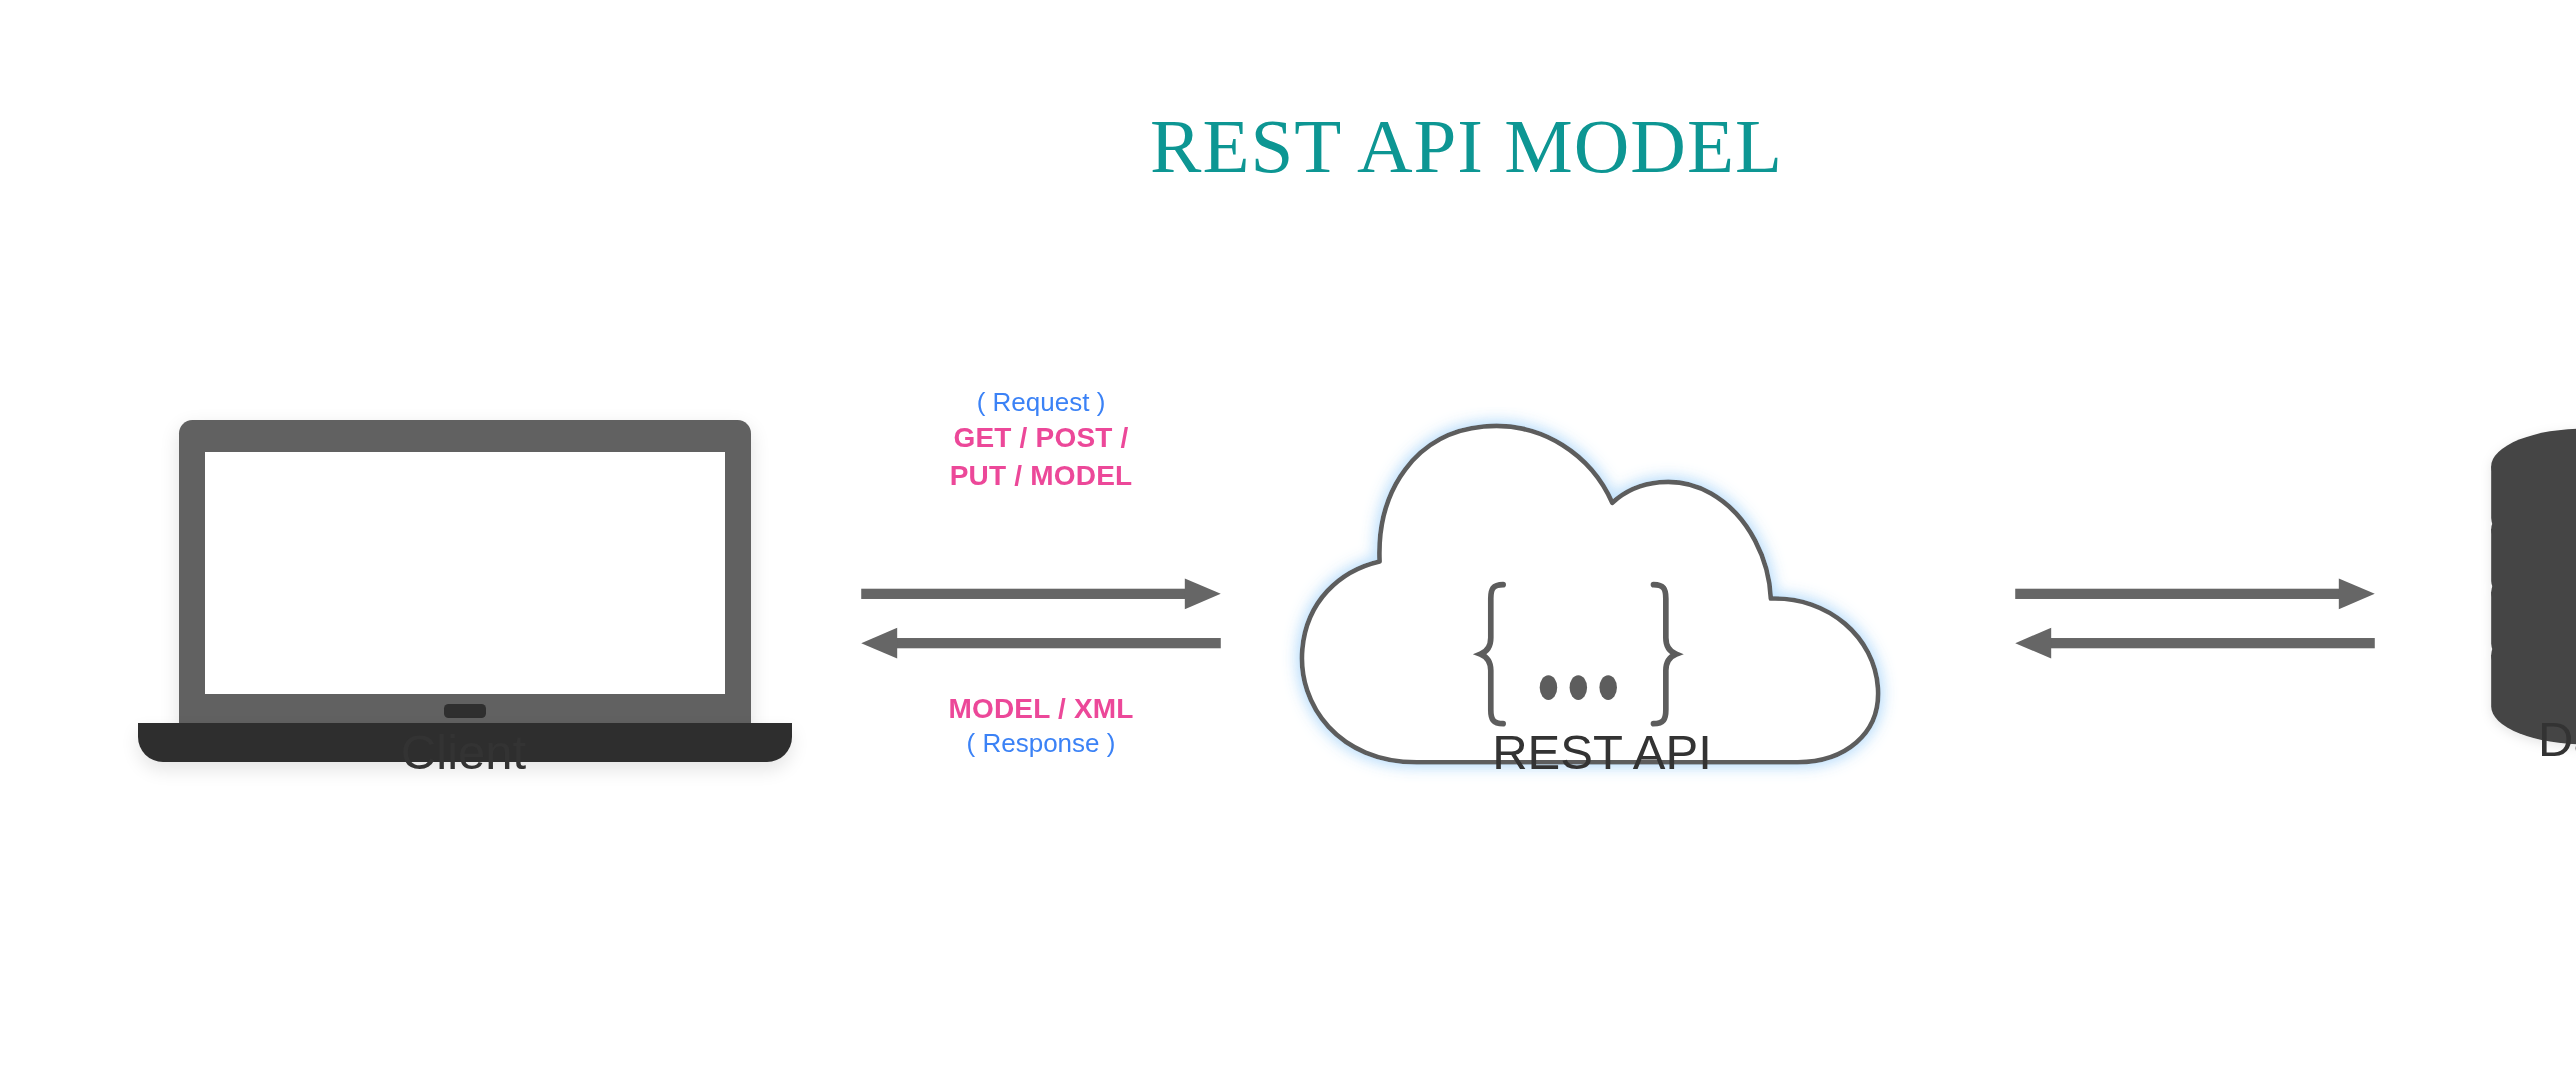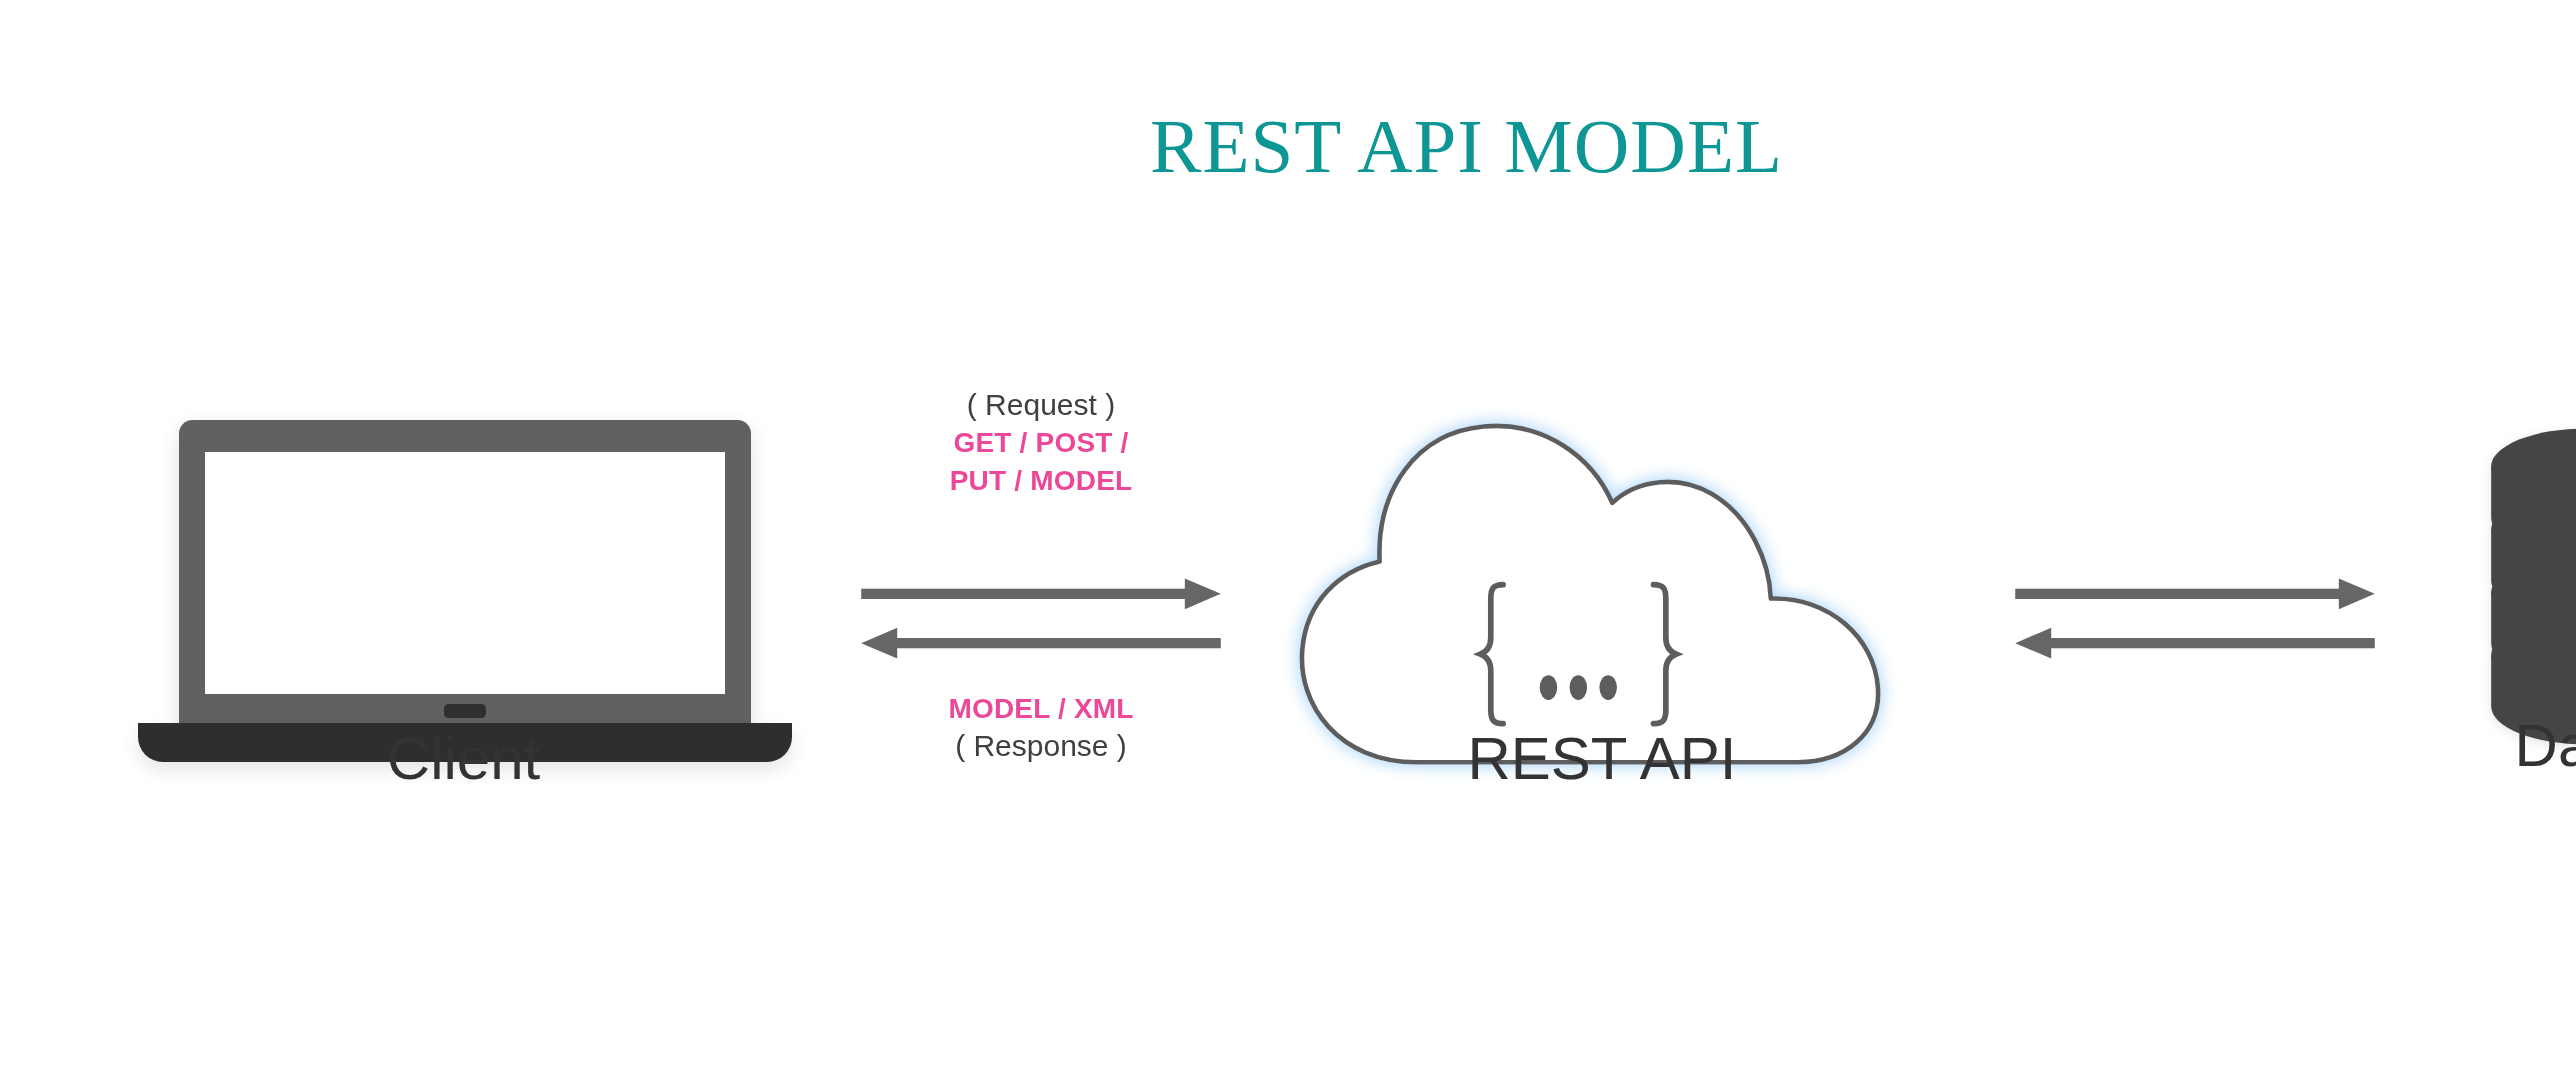--- a/index.html
+++ b/index.html
@@ -32,21 +32,21 @@
   }
 
   
   .node {
     position: absolute;
   }
   .node-label {
     position: absolute;
     width: 100%;
     text-align: center;
-    font-size: 60px;
+    font-size: 49px;
     color: #333333;
     font-weight: 400;
     white-space: nowrap;
   }
 
   
   #client-node { left: 72px; top: 407px; width: 783px; height: 412px; }
   #laptop { position: absolute; left: 0; top: 0; width: 783px; height: 371px; }
   .laptop-bezel {
     position: absolute;
@@ -108,22 +108,22 @@
   .label-stack {
     position: absolute;
     width: 392px;
     text-align: center;
     white-space: nowrap;
   }
   #request-labels { left: 845px; top: 386px; }
   #response-labels { left: 845px; top: 690px; }
 
   .lbl-paren {
-    font-size: 30px;
-    color: #404040;
+    font-size: 26px;
+    color: #3b82f6;
     line-height: 1.28;
     font-weight: 400;
   }
   .lbl-method {
     font-size: 28px;
     color: #ec4899;
     font-weight: 700;
     line-height: 1.33;
     letter-spacing: 0.2px;
   }

